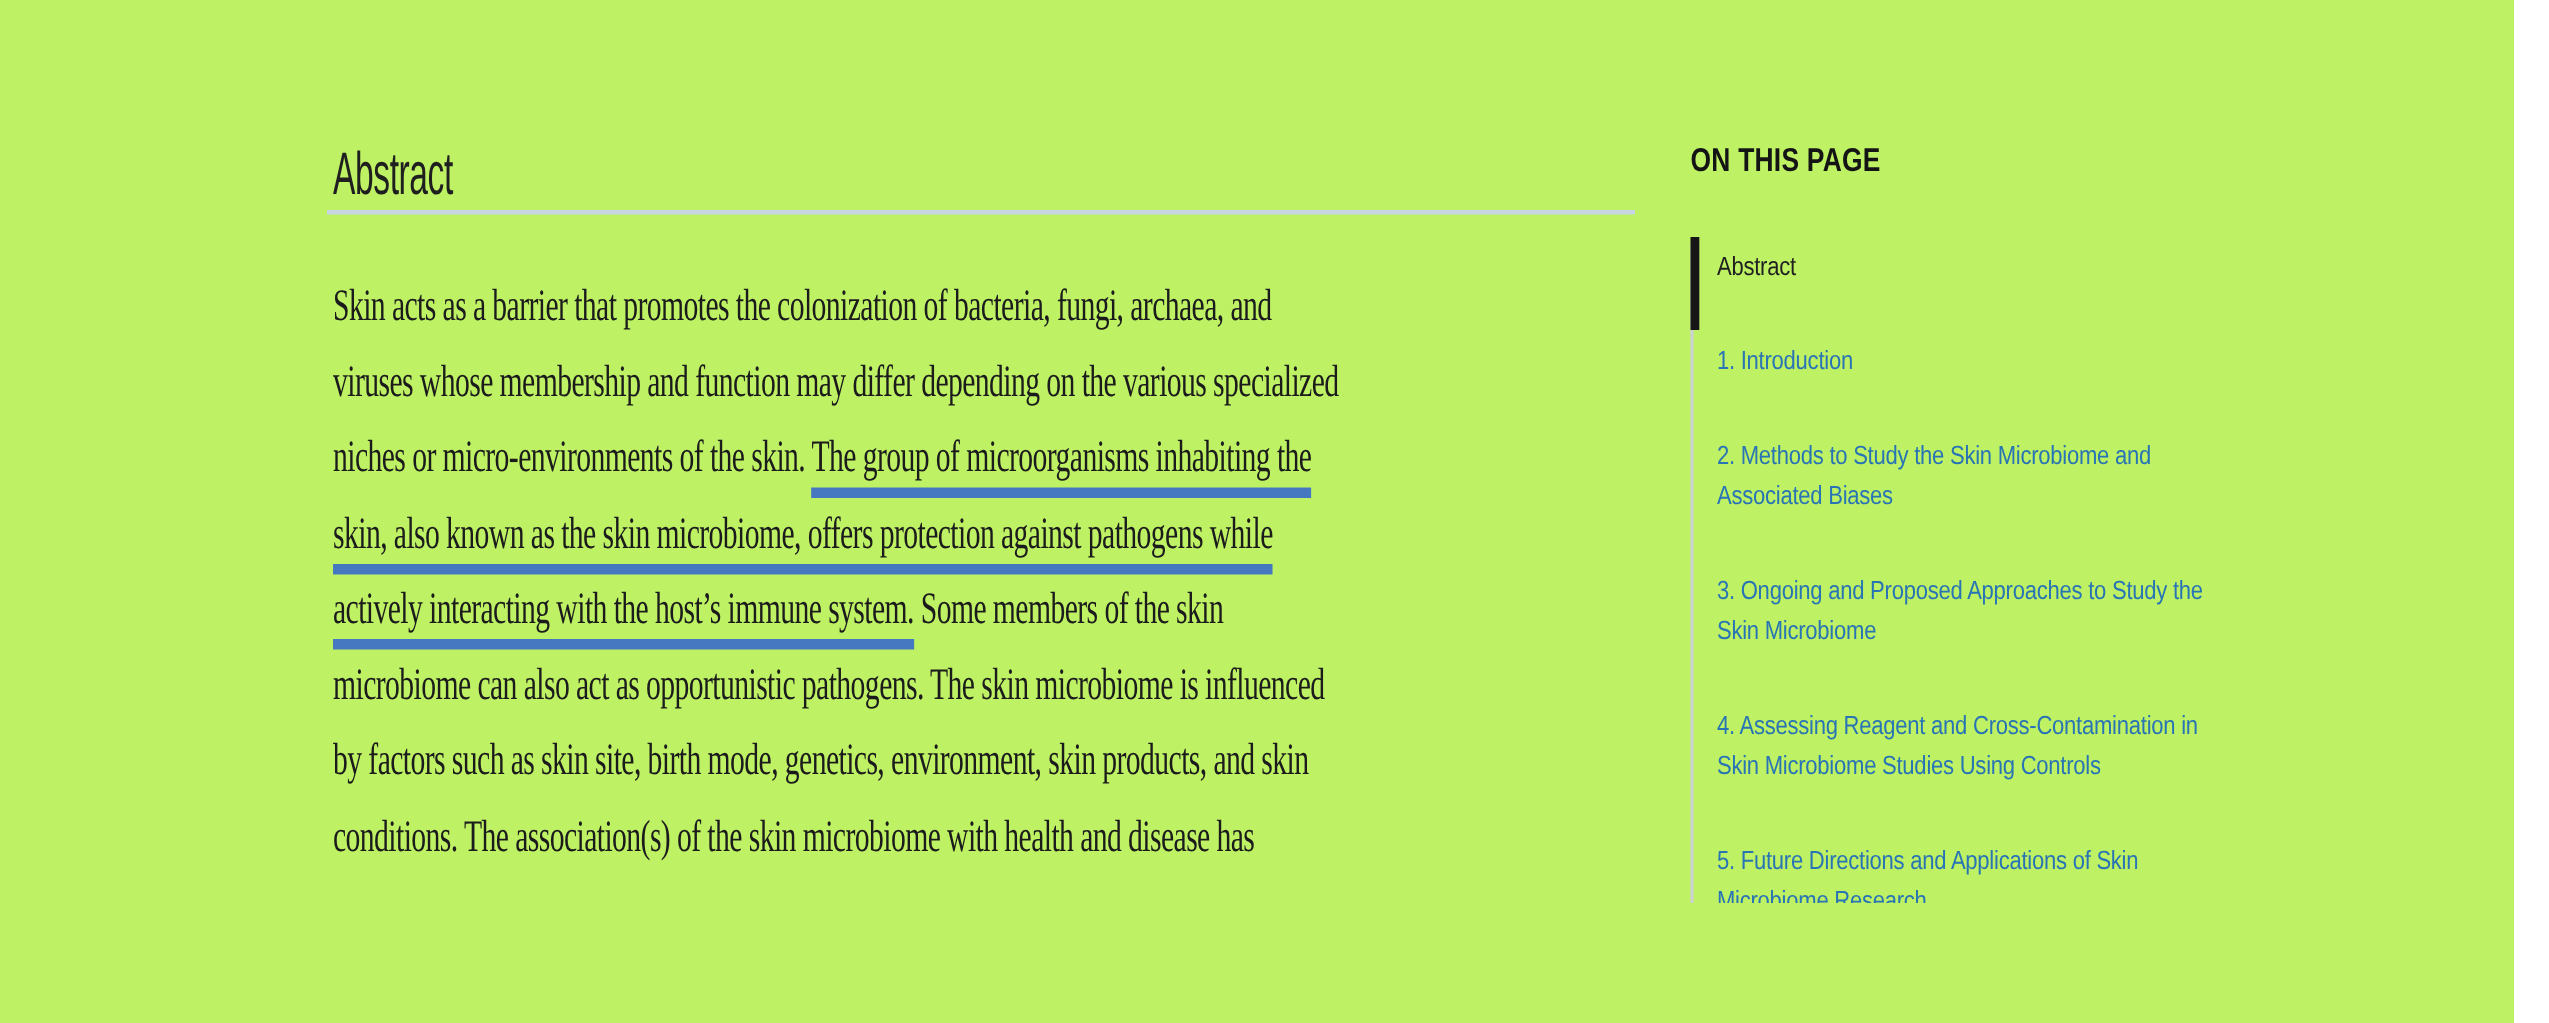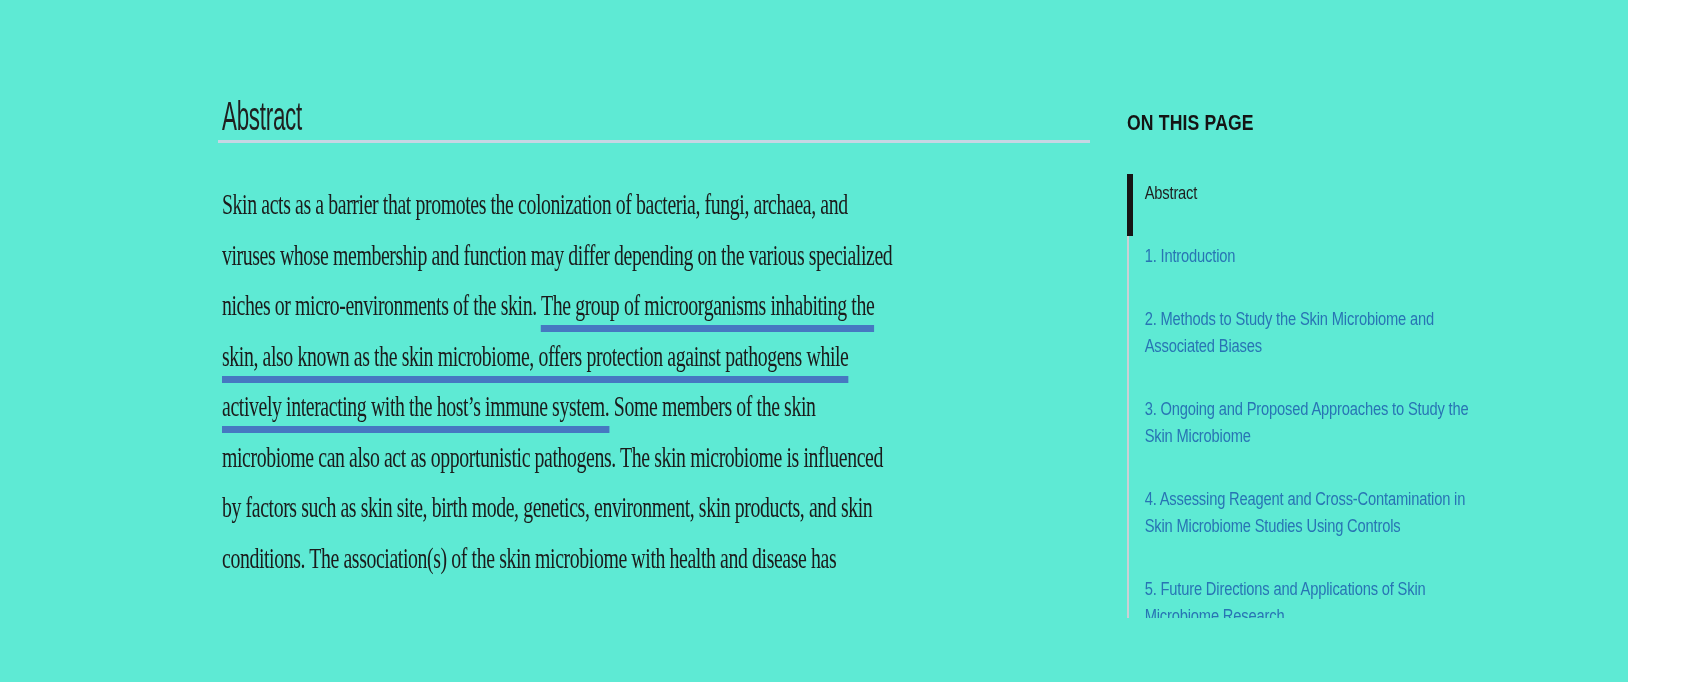--- a/index.html
+++ b/index.html
@@ -1,34 +1,34 @@
 <!DOCTYPE html>
 <html style="--text: #1b1b1b; --link: #2874b4; --sentence-underline: #4678c1; --heading-rule: #c7d6e4; --toc-rail: #cbd0d5; --active-indicator: #161616;"><head>
 <meta charset="utf-8">
 <style>
   html,body{margin:0;padding:0;background:#ffffff;overflow:hidden;}
-  .page{position:relative;width:1628px;height:682px;background:#5eead4;
-        font-family:"Liberation Sans",sans-serif;}
+  .page{position:relative;width:1628px;height:682px;background:#bef264;
+        font-family:"Liberation Sans",sans-serif;padding-left:48px;}
 
   
   .main-clip{position:absolute;left:0;top:0;width:1112px;height:578px;overflow:hidden;}
   .abstract{position:absolute;left:222px;top:96px;width:870px;}
   .hx{position:absolute;left:0;top:0;display:inline-block;white-space:pre;
       font-size:40px;line-height:40px;font-weight:500;color:#1f1f1f;
       letter-spacing:-0.5px;transform:scaleX(0.56);transform-origin:0 0;}
   .rule{position:absolute;left:-4px;top:44px;width:872px;height:3px;
         background:var(--heading-rule,#c7d6e4);}
   .para{position:absolute;left:0;top:83px;width:890px;}
   .line{height:50.5px;line-height:50.5px;white-space:pre;width:max-content;
         font-family:"Liberation Serif",serif;font-size:30px;letter-spacing:-0.6px;
         color:var(--text,#1b1b1b);transform:scaleX(0.66);transform-origin:0 50%;}
   .line .u{border-bottom:7px solid var(--sentence-underline,#4678c1);padding-bottom:4px;}
 
   
-  .side-clip{position:absolute;left:1110px;top:16px;width:430px;height:602px;overflow:hidden;}
+  .side-clip{position:absolute;left:1110px;top:0;width:430px;height:602px;overflow:hidden;}
   .otp{position:absolute;left:17px;top:96px;width:400px;}
   .otp-title{display:inline-block;white-space:pre;font-size:22px;line-height:22px;
              font-weight:700;color:#141414;letter-spacing:0.2px;
              transform:scaleX(0.8);transform-origin:0 0;}
   .toc-rail{position:absolute;left:0;top:66px;width:2px;height:540px;
             background:var(--toc-rail,#cbd0d5);}
   .toc{position:absolute;left:0;top:68px;margin:0;padding:0;list-style:none;}
   .toc-item{position:relative;padding-left:21px;margin:0 0 36px 0;width:405px;
             font-size:17.5px;line-height:27px;letter-spacing:-0.2px;
             color:var(--link,#2874b4);cursor:pointer;

